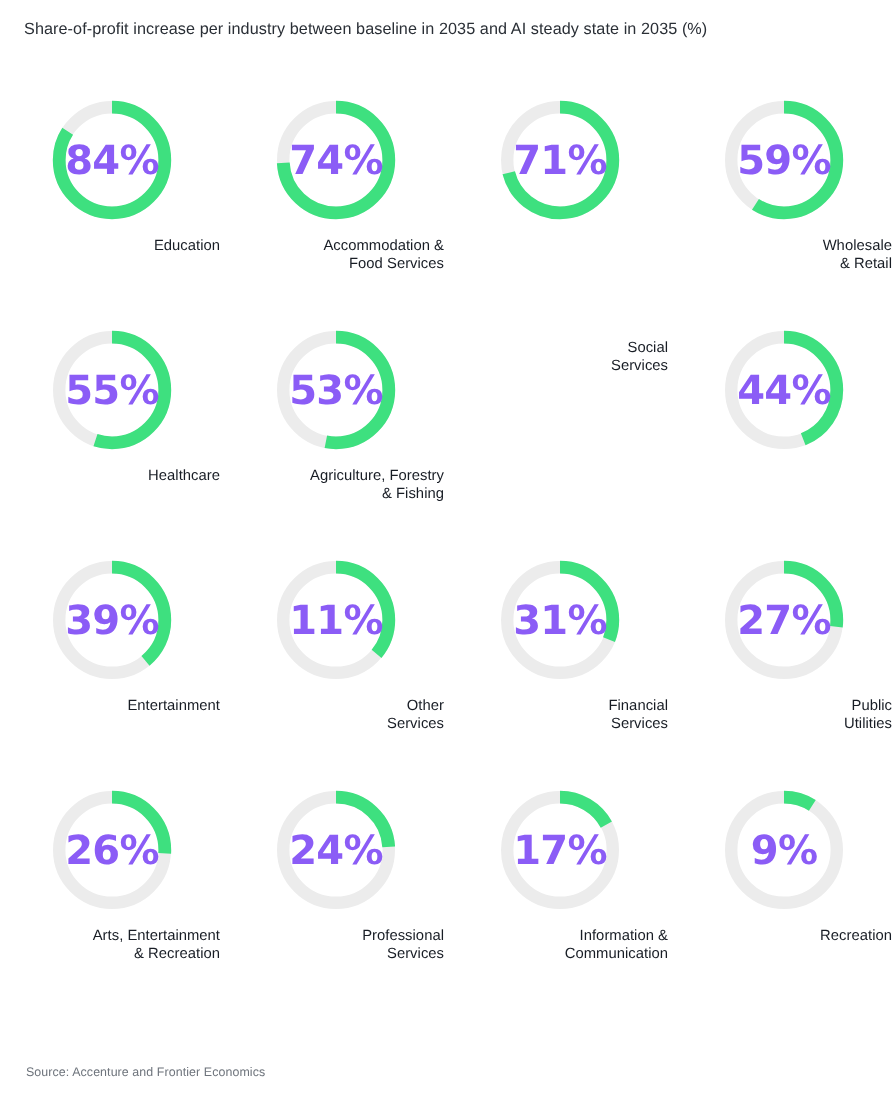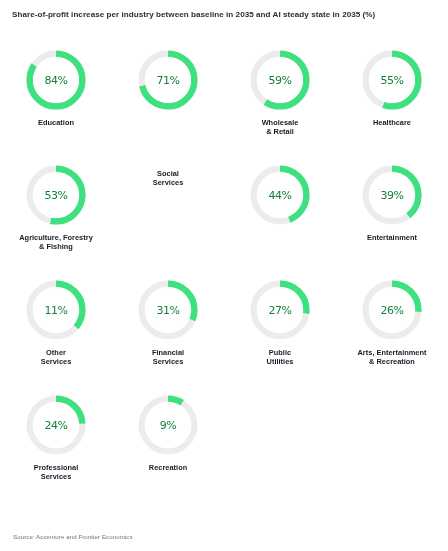--- a/index.html
+++ b/index.html
@@ -25,21 +25,21 @@
 
   .chart-title {
     position: absolute;
     left: 12px;
     top: 9px;
     width: 430px;
     font-size: 8.1px;
     line-height: 11px;
     color: #2a2f36;
     letter-spacing: 0.04px;
-    font-weight: 700;
+    font-weight: 400;
   }
 
   .grid {
     position: absolute;
     left: 0;
     top: 44px;
     width: 448px;
     display: grid;
     grid-template-columns: repeat(4, 112px);
     grid-auto-rows: 115px;
@@ -81,34 +81,34 @@
 
   .donut-value {
     position: absolute;
     left: 0;
     top: 0;
     width: 64px;
     height: 64px;
     display: flex;
     align-items: center;
     justify-content: center;
-    font-size: 11px;
-    font-weight: 400;
-    color: #15803d;
+    font-size: 20px;
+    font-weight: 700;
+    color: #8b5cf6;
     letter-spacing: -0.4px;
     font-family: "DejaVu Sans", sans-serif;
   }
 
   .cell-label {
     margin-top: 6px;
     width: 108px;
-    text-align: center;
+    text-align: right;
     font-size: 7.4px;
     line-height: 9.4px;
-    font-weight: 700;
+    font-weight: 400;
     color: #181d25;
     letter-spacing: 0.02px;
     white-space: pre-line;
   }
 
   .source {
     position: absolute;
     left: 13px;
     bottom: 10px;
     font-size: 6.2px;
@@ -133,20 +133,31 @@
             <circle class="arc" cx="32" cy="32" r="26.4" stroke="#3ee07f" stroke-dasharray="139.34 26.54"></circle>
           </svg>
           <div class="donut-value">84%</div>
         </div>
         <div class="cell-label">Education</div>
       </div>
       <div class="cell">
         <div class="donut-wrap">
           <svg viewBox="0 0 64 64">
             <circle class="track" cx="32" cy="32" r="26.4" stroke="#ececec"></circle>
+            <circle class="arc" cx="32" cy="32" r="26.4" stroke="#3ee07f" stroke-dasharray="122.75 43.13"></circle>
+          </svg>
+          <div class="donut-value">74%</div>
+        </div>
+        <div class="cell-label">Accommodation &amp;
+Food Services</div>
+      </div>
+      <div class="cell">
+        <div class="donut-wrap">
+          <svg viewBox="0 0 64 64">
+            <circle class="track" cx="32" cy="32" r="26.4" stroke="#ececec"></circle>
             <circle class="arc" cx="32" cy="32" r="26.4" stroke="#3ee07f" stroke-dasharray="117.77 48.10"></circle>
           </svg>
           <div class="donut-value">71%</div>
         </div>
       </div>
       <div class="cell">
         <div class="donut-wrap">
           <svg viewBox="0 0 64 64">
             <circle class="track" cx="32" cy="32" r="26.4" stroke="#ececec"></circle>
             <circle class="arc" cx="32" cy="32" r="26.4" stroke="#3ee07f" stroke-dasharray="97.87 68.01"></circle>
@@ -252,20 +263,31 @@
           </svg>
           <div class="donut-value">24%</div>
         </div>
         <div class="cell-label">Professional
 Services</div>
       </div>
       <div class="cell">
         <div class="donut-wrap">
           <svg viewBox="0 0 64 64">
             <circle class="track" cx="32" cy="32" r="26.4" stroke="#ececec"></circle>
+            <circle class="arc" cx="32" cy="32" r="26.4" stroke="#3ee07f" stroke-dasharray="28.20 137.68"></circle>
+          </svg>
+          <div class="donut-value">17%</div>
+        </div>
+        <div class="cell-label">Information &amp;
+Communication</div>
+      </div>
+      <div class="cell">
+        <div class="donut-wrap">
+          <svg viewBox="0 0 64 64">
+            <circle class="track" cx="32" cy="32" r="26.4" stroke="#ececec"></circle>
             <circle class="arc" cx="32" cy="32" r="26.4" stroke="#3ee07f" stroke-dasharray="14.93 150.95"></circle>
           </svg>
           <div class="donut-value">9%</div>
         </div>
         <div class="cell-label">Recreation</div>
       </div>
     </div>
 
   <div class="source">Source: Accenture and Frontier Economics</div>
 

